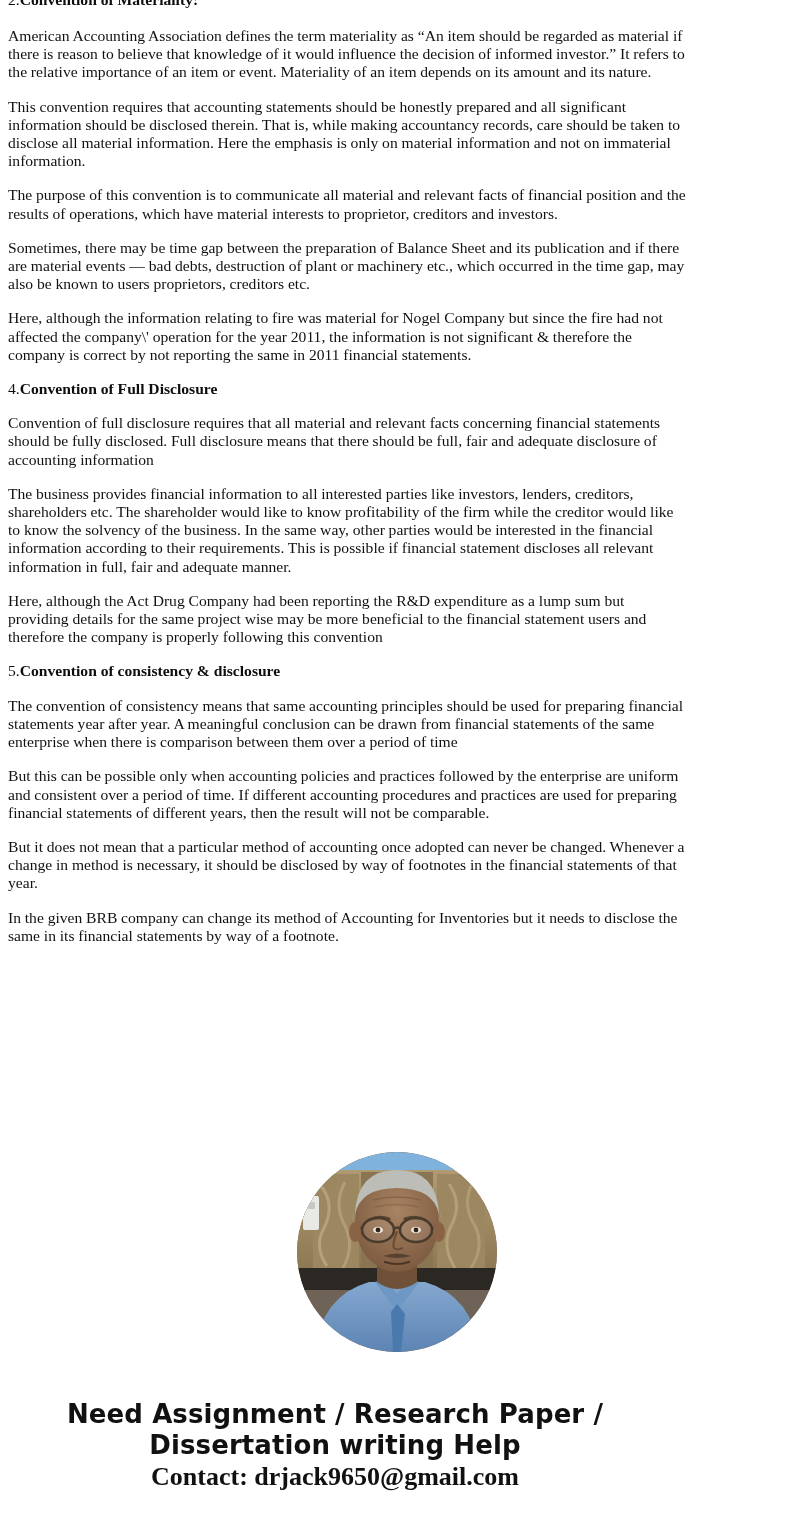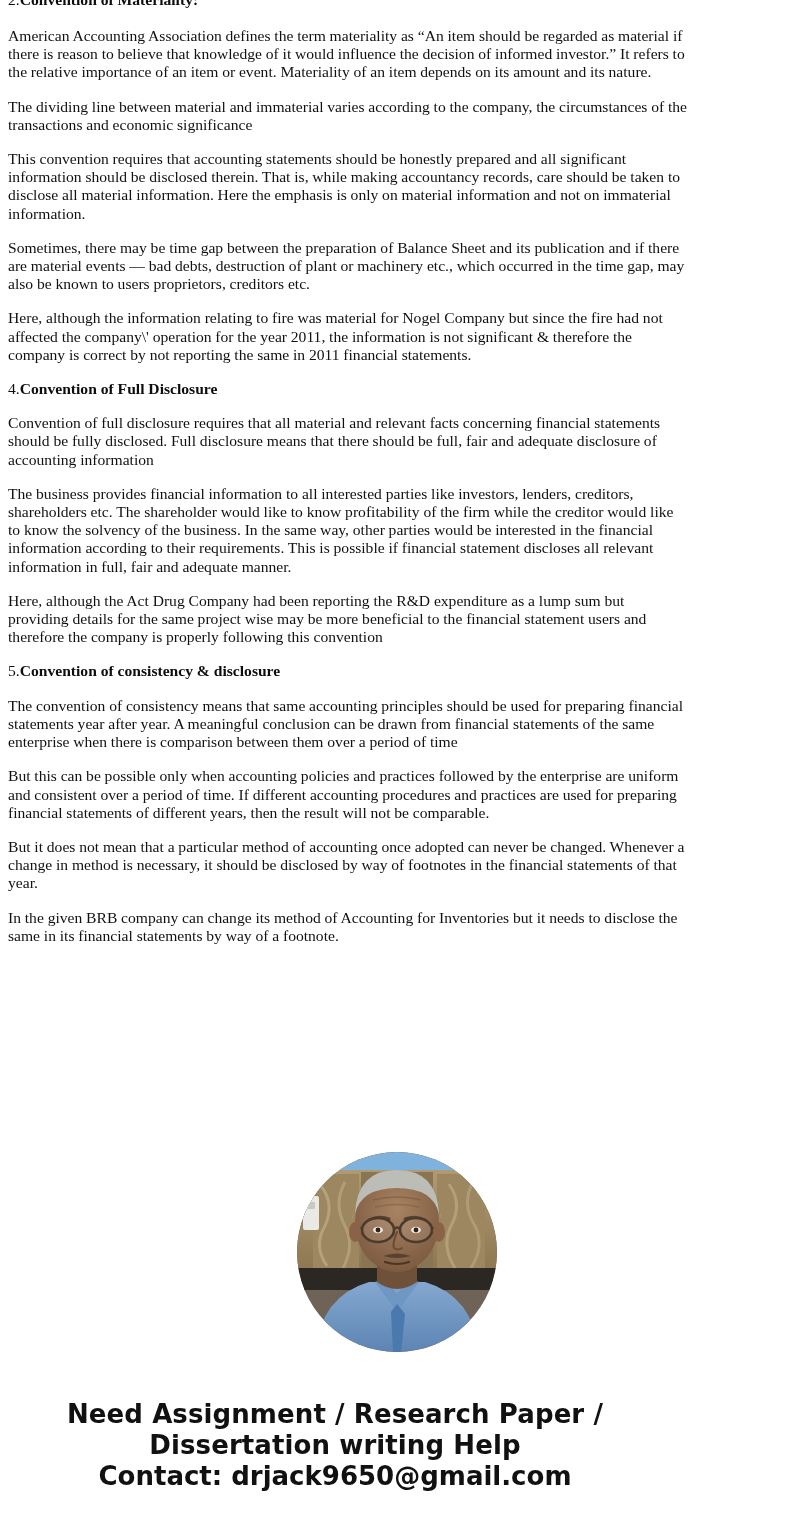--- a/index.html
+++ b/index.html
@@ -98,38 +98,39 @@
     color: #111111;
   }
   .footer .line1 {
     font-size: 26px;
     line-height: 31px;
     letter-spacing: 0.1px;
   }
   .footer .line2 {
     font-size: 26px;
     line-height: 31px;
+    font-family: Liberation Serif, serif;
   }
 </style>
 </head>
 <body>
 
 <div class="heading heading-clipped">
   <span class="num">2.</span><span class="ttl">Convention of Materiality:</span>
 </div>
 
 <div class="doc">
 
   <div class="spacer-first"></div>
 
   <p class="para">American Accounting Association defines the term materiality as “An item should be regarded as material if there is reason to believe that knowledge of it would influence the decision of informed investor.” It refers to the relative importance of an item or event. Materiality of an item depends on its amount and its nature.</p>
-  <p class="para">The dividing line between material and immaterial varies according to the company, the circumstances of the transactions and economic significance</p>
 
 
   <p class="para">This convention requires that accounting statements should be honestly prepared and all significant information should be disclosed therein. That is, while making accountancy records, care should be taken to disclose all material information. Here the emphasis is only on material information and not on immaterial information.</p>
+  <p class="para">The purpose of this convention is to communicate all material and relevant facts of financial position and the results of operations, which have material interests to proprietor, creditors and investors.</p>
   <p class="para">Sometimes, there may be time gap between the preparation of Balance Sheet and its publication and if there are material events — bad debts, destruction of plant or machinery etc., which occurred in the time gap, may also be known to users proprietors, creditors etc.</p>
   <p class="para">Here, although the information relating to fire was material for Nogel Company but since the fire had not affected the company\' operation for the year 2011, the information is not significant &amp; therefore the company is correct by not reporting the same in 2011 financial statements.</p>
 
   <div class="heading">
     <span class="num">4.</span><span class="ttl">Convention of Full Disclosure</span>
   </div>
 
   <p class="para">Convention of full disclosure requires that all material and relevant facts concerning financial statements should be fully disclosed. Full disclosure means that there should be full, fair and adequate disclosure of accounting information</p>
   <p class="para">The business provides financial information to all interested parties like investors, lenders, creditors, shareholders etc. The shareholder would like to know profitability of the firm while the creditor would like to know the solvency of the business. In the same way, other parties would be interested in the financial information according to their requirements. This is possible if financial statement discloses all relevant information in full, fair and adequate manner.</p>
   <p class="para">Here, although the Act Drug Company had been reporting the R&amp;D expenditure as a lump sum but providing details for the same project wise may be more beneficial to the financial statement users and therefore the company is properly following this convention</p>

